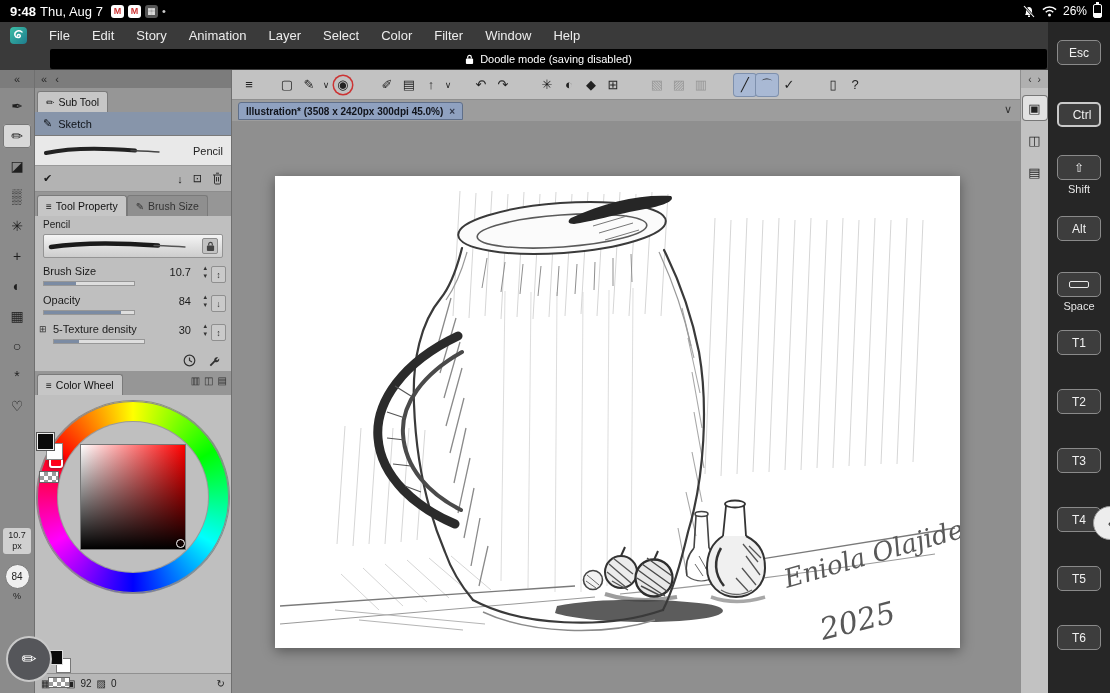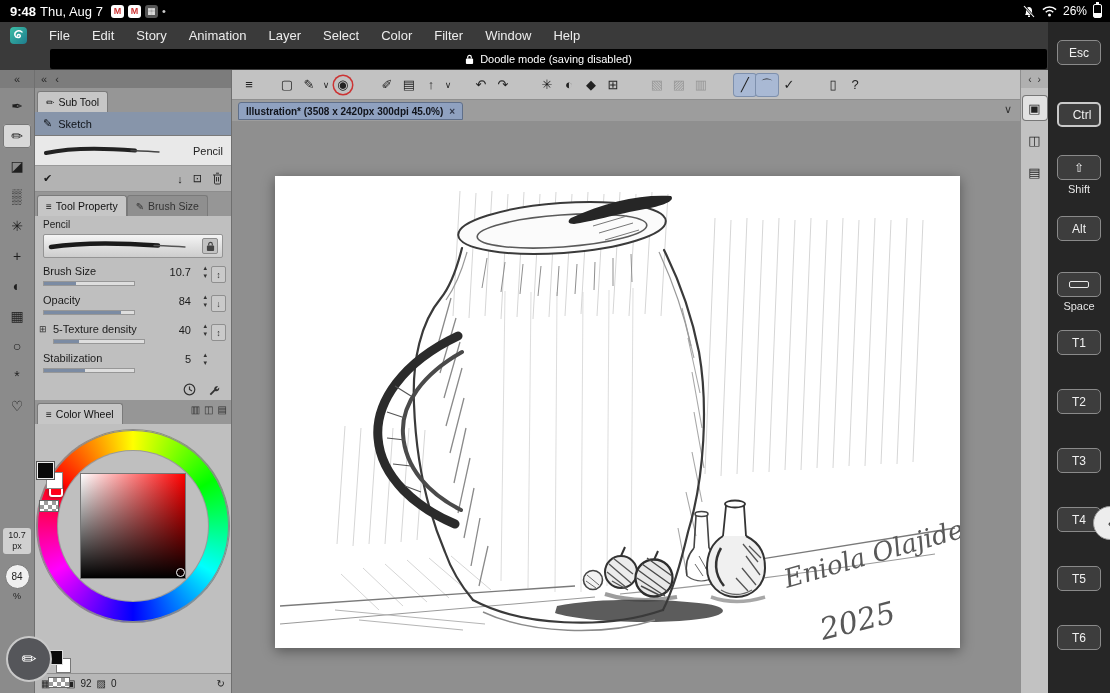--- a/index.html
+++ b/index.html
@@ -364,37 +364,26 @@
             <span>▾</span>
           </span>
         <span class="pextra">↓</span>
       </div>
       <div class="prow">
         <span class="rowicon">⊞</span>
         <span class="plabel2">5-Texture density</span>
         <div class="pslider" style="left:18px">
             <div class="pfill" style="width:28%"></div>
           </div>
-        <span class="pvalue">40</span>
+        <span class="pvalue">30</span>
         <span class="pstep">
             <span>▴</span>
             <span>▾</span>
           </span>
         <span class="pextra">↕</span>
-      </div>
-      <div class="prow">
-        <span class="plabel">Stabilization</span>
-        <div class="pslider">
-            <div class="pfill" style="width:45%"></div>
-          </div>
-        <span class="pvalue">5</span>
-        <span class="pstep">
-            <span>▴</span>
-            <span>▾</span>
-          </span>
       </div>
 
       <div class="pfoot">
         <svg width="13" height="13" viewBox="0 0 13 13">
           <circle cx="6.5" cy="6.5" r="5.3" stroke="#333" fill="none" stroke-width="1.2"></circle>
           <path d="M6.5,3.5 V6.5 L9,8" stroke="#333" fill="none" stroke-width="1.2"></path>
         </svg>
         <svg width="13" height="13" viewBox="0 0 14 14">
           <path d="M2.5,12.5 L7.5,7.5" stroke="#333" stroke-width="2"></path>
           <path d="M7,8 C5.8,5.5 8,2.8 11,3.6 L8.8,5.8 L9.8,7 L12,4.8 C12.8,7.8 10,9.6 7.6,8.6 Z" fill="#333"></path>

